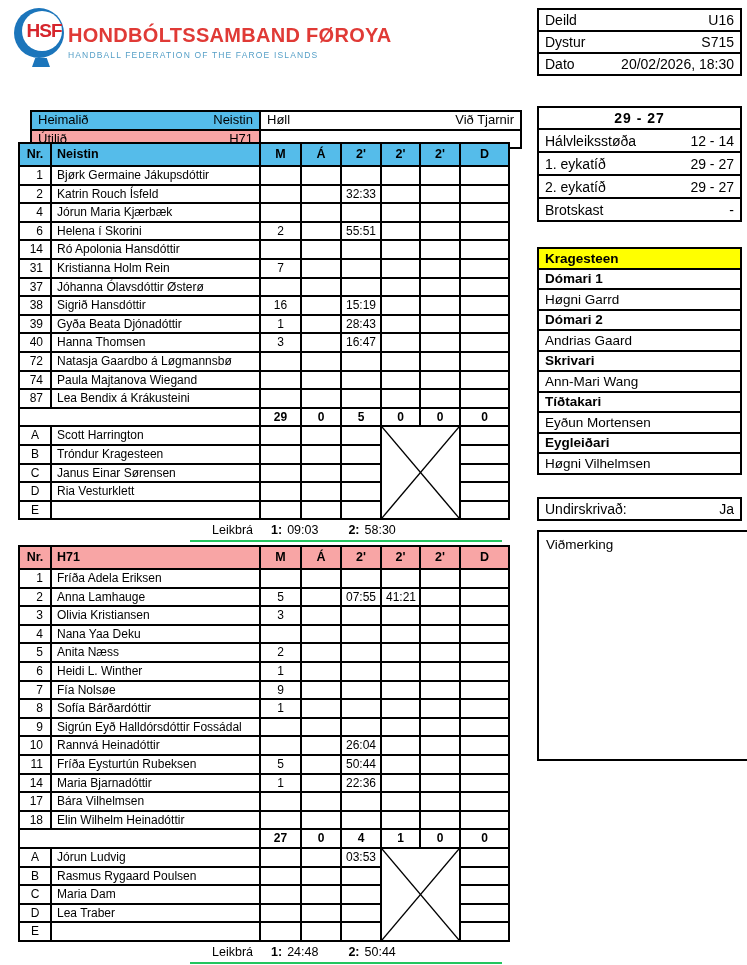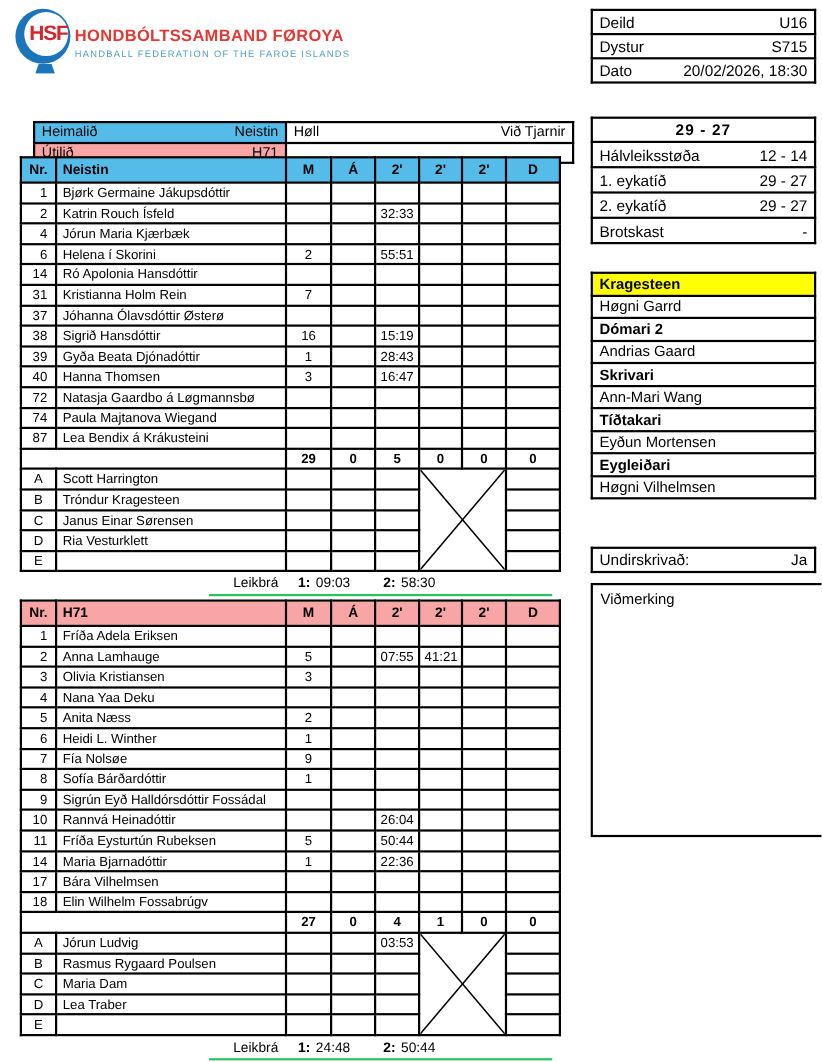--- a/index.html
+++ b/index.html
@@ -8,21 +8,21 @@
 
   
   .logo{position:absolute;left:12px;top:6px;width:58px;height:64px;}
   .logo-circle{position:absolute;left:2px;top:2px;width:50px;height:50px;border-radius:50%;background:#1B75BB;}
   .logo-inner{position:absolute;left:8px;top:3px;width:40px;height:40px;border-radius:50%;background:#fff;}
   .logo-text{position:absolute;left:10px;top:12px;width:40px;text-align:center;
              font-size:19px;font-weight:bold;color:#D6252C;letter-spacing:-1px;}
   .logo-base{position:absolute;left:20px;top:52px;width:18px;height:9px;background:#1B75BB;
              clip-path:polygon(18% 0,82% 0,100% 100%,0 100%);}
   .org{position:absolute;left:68px;top:24px;}
-  .org-name{color:#E03A36;font-weight:bold;font-size:15px;letter-spacing:0.3px;}
+  .org-name{color:#E03A36;font-weight:bold;font-size:20px;letter-spacing:0.3px;}
   .org-sub{color:#559FC7;font-size:8.5px;letter-spacing:1.15px;margin-top:3px;}
 
   
   .panel-table{position:absolute;left:537px;width:205px;border-collapse:collapse;table-layout:fixed;}
   .panel-table td{border:2px solid #000;font-size:14px;padding:1px 6px;height:18px;overflow:hidden;white-space:nowrap;}
   .rval{float:right;}
   .match-info{top:8px;}
   .score-box{top:90px;margin-top:16px;}
   .big-score{text-align:center;font-size:34px;font-weight:bold;height:46px;letter-spacing:1px;}
   .score-box .srow td{height:19px;}
@@ -164,20 +164,23 @@
     </tr>
   </tbody>
     </table>
 
   <table class="panel-table officials">
     <tbody>
         <tr>
           <td class="officials-title">Kragesteen</td>
         </tr>
     <tr>
+          <td class="role">Dómari 1</td>
+        </tr>
+    <tr>
           <td>Høgni Garrd</td>
         </tr>
     <tr>
           <td class="role">Dómari 2</td>
         </tr>
     <tr>
           <td>Andrias Gaard</td>
         </tr>
     <tr>
           <td class="role">Skrivari</td>
@@ -579,21 +582,21 @@
           <td class="name">Bára Vilhelmsen</td>
           <td class="stat"></td>
           <td class="stat"></td>
           <td class="stat"></td>
           <td class="stat"></td>
           <td class="stat"></td>
           <td class="stat"></td>
         </tr>
         <tr>
           <td class="nr">18</td>
-          <td class="name">Elin Wilhelm Fossabrúgv</td>
+          <td class="name">Elin Wilhelm Heinadóttir</td>
           <td class="stat"></td>
           <td class="stat"></td>
           <td class="stat"></td>
           <td class="stat"></td>
           <td class="stat"></td>
           <td class="stat"></td>
         </tr>
         <tr>
           <td colspan="2"></td>
           <td class="stat total">27</td>

